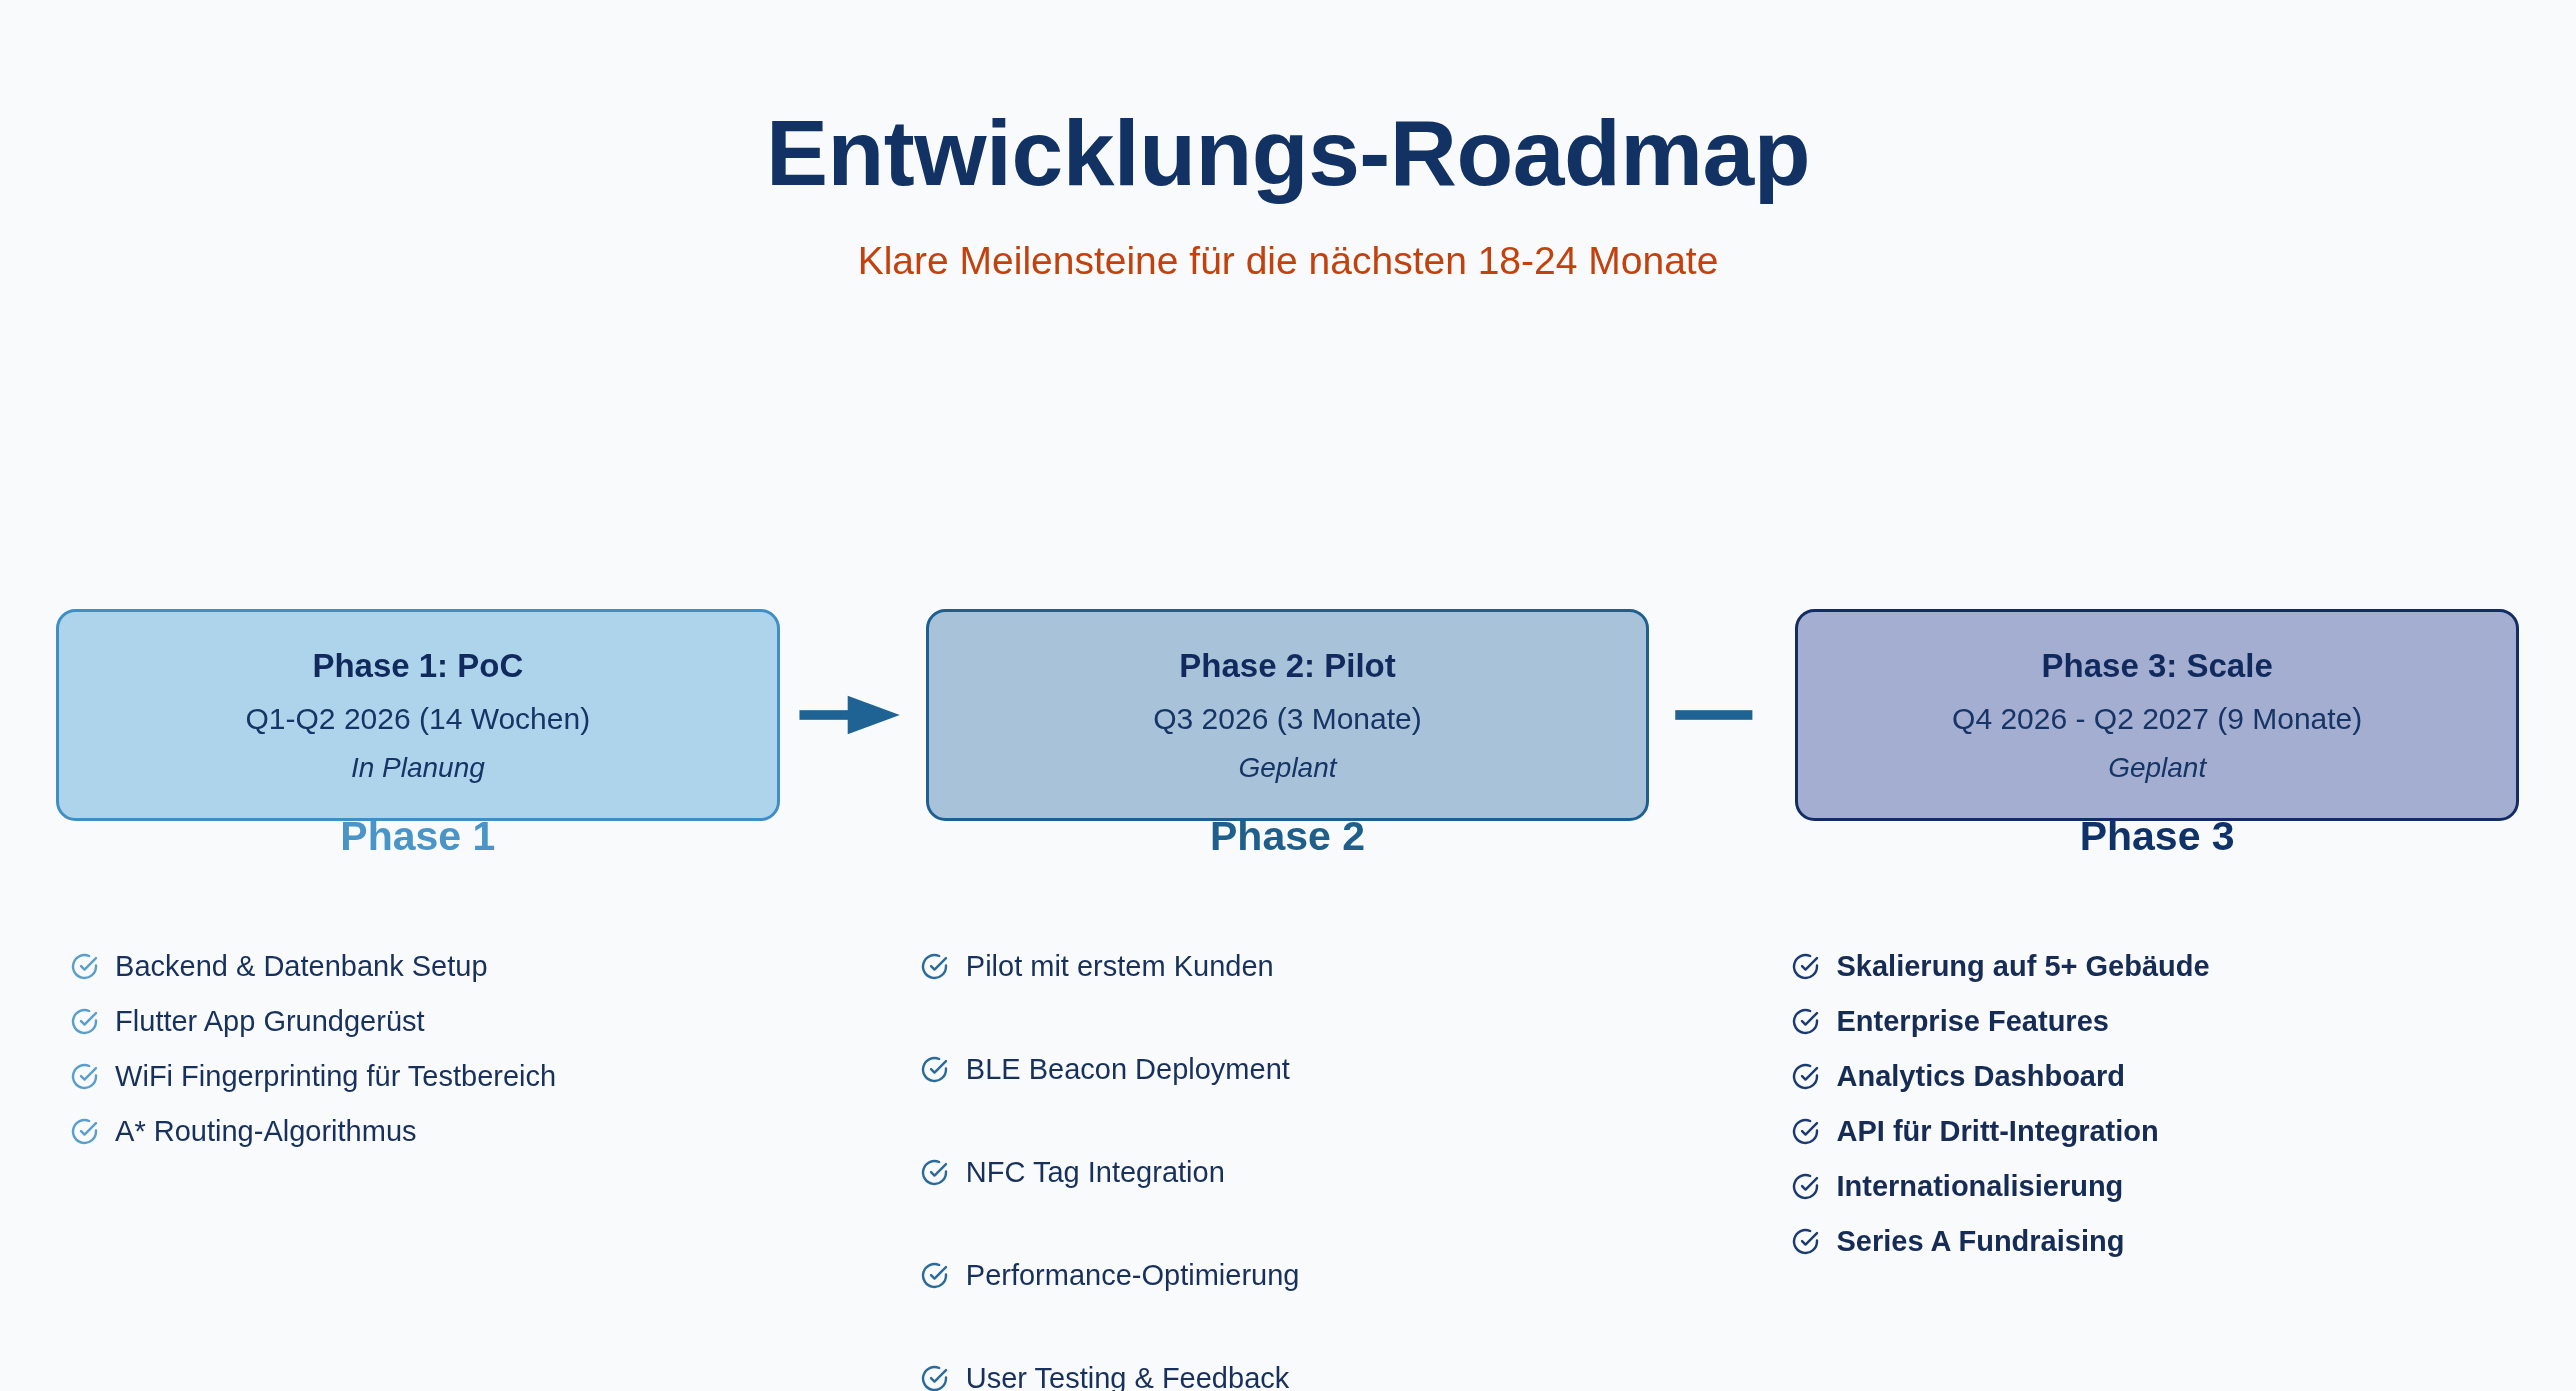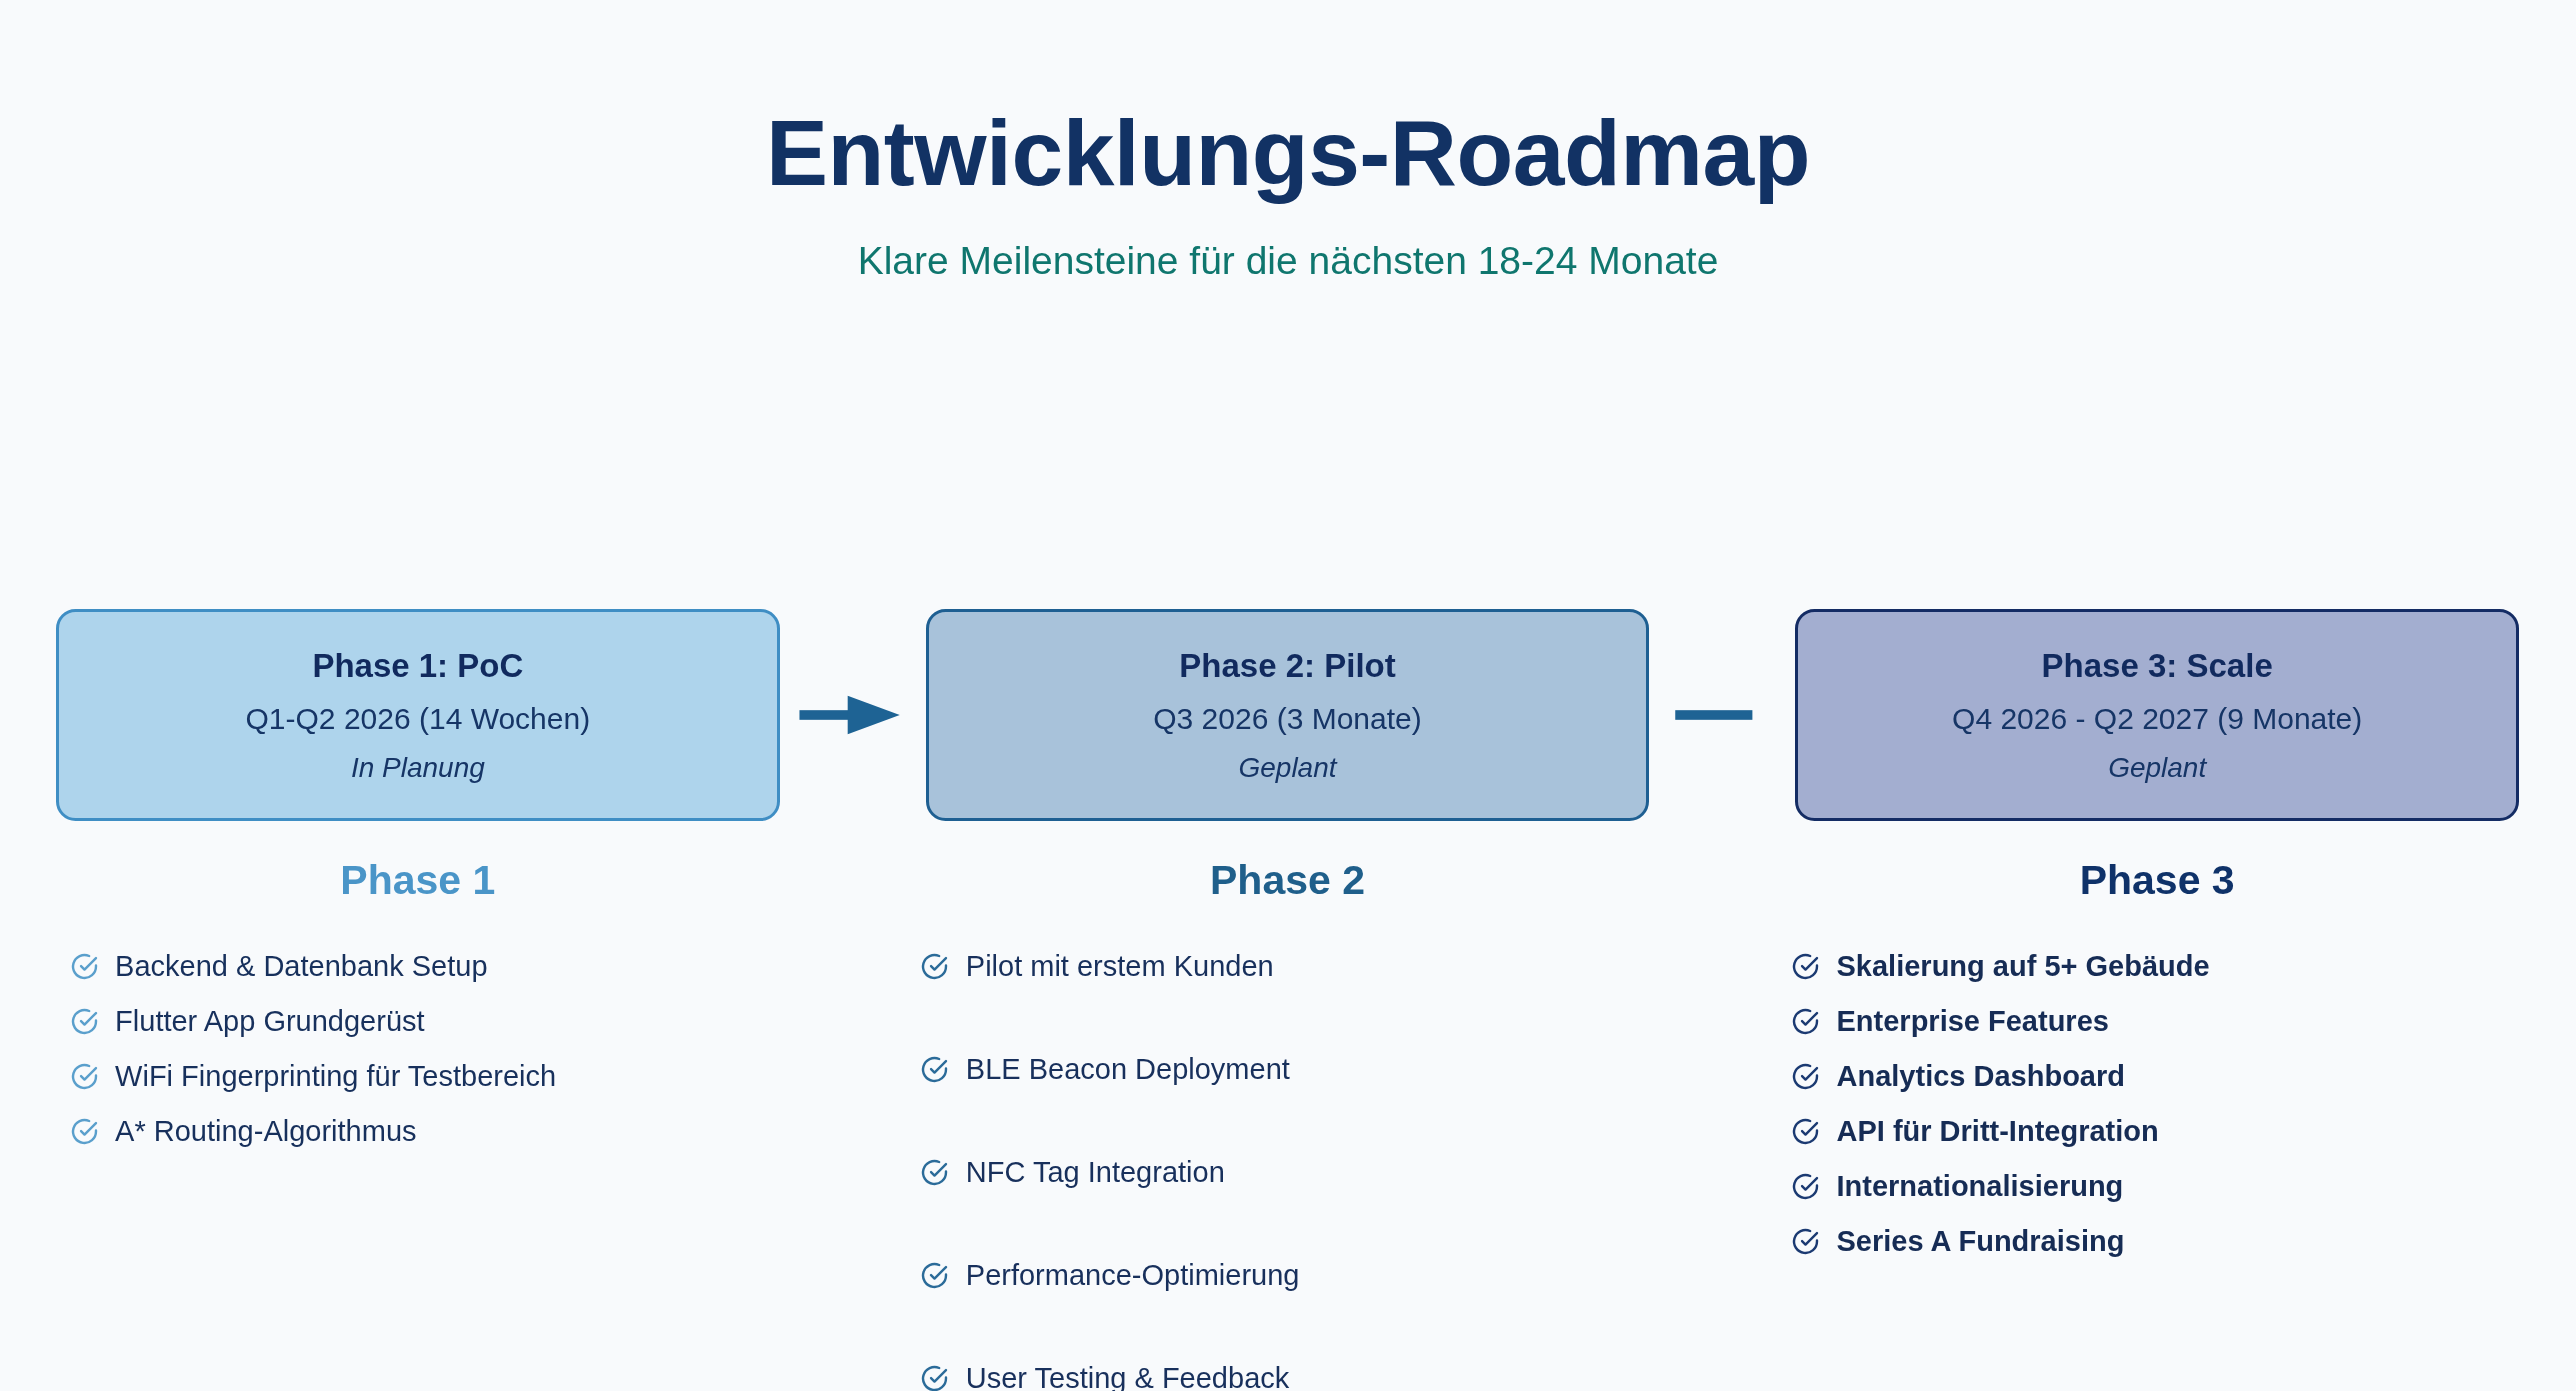--- a/index.html
+++ b/index.html
@@ -33,21 +33,21 @@
     font-weight: bold;
     color: #123264;
     letter-spacing: -0.5px;
     line-height: 1.05;
     margin: 0;
   }
   .page-subtitle {
     margin-top: 35px;
     font-size: 39px;
     font-weight: normal;
-    color: #0f766e;
+    color: #c2410c;
     line-height: 1.2;
   }
 
   
   .phase-row {
     position: absolute;
     top: 607px;
     left: 56px;
     width: 2463px;
     height: 216px;
@@ -107,21 +107,21 @@
     display: flex;
     align-items: center;
     justify-content: center;
     flex: 0 0 auto;
   }
   .connector svg { display: block; }
 
   
   .phase-labels {
     position: absolute;
-    top: 856px;
+    top: 812px;
     left: 56px;
     width: 2463px;
     display: flex;
     justify-content: space-between;
   }
   .phase-label-cell {
     width: 728px;
     text-align: center;
     font-size: 41px;
     font-weight: bold;

